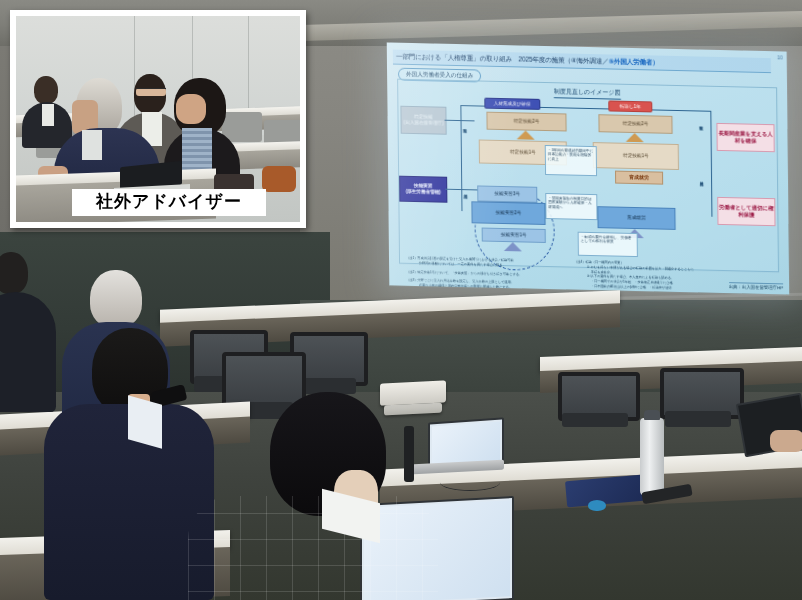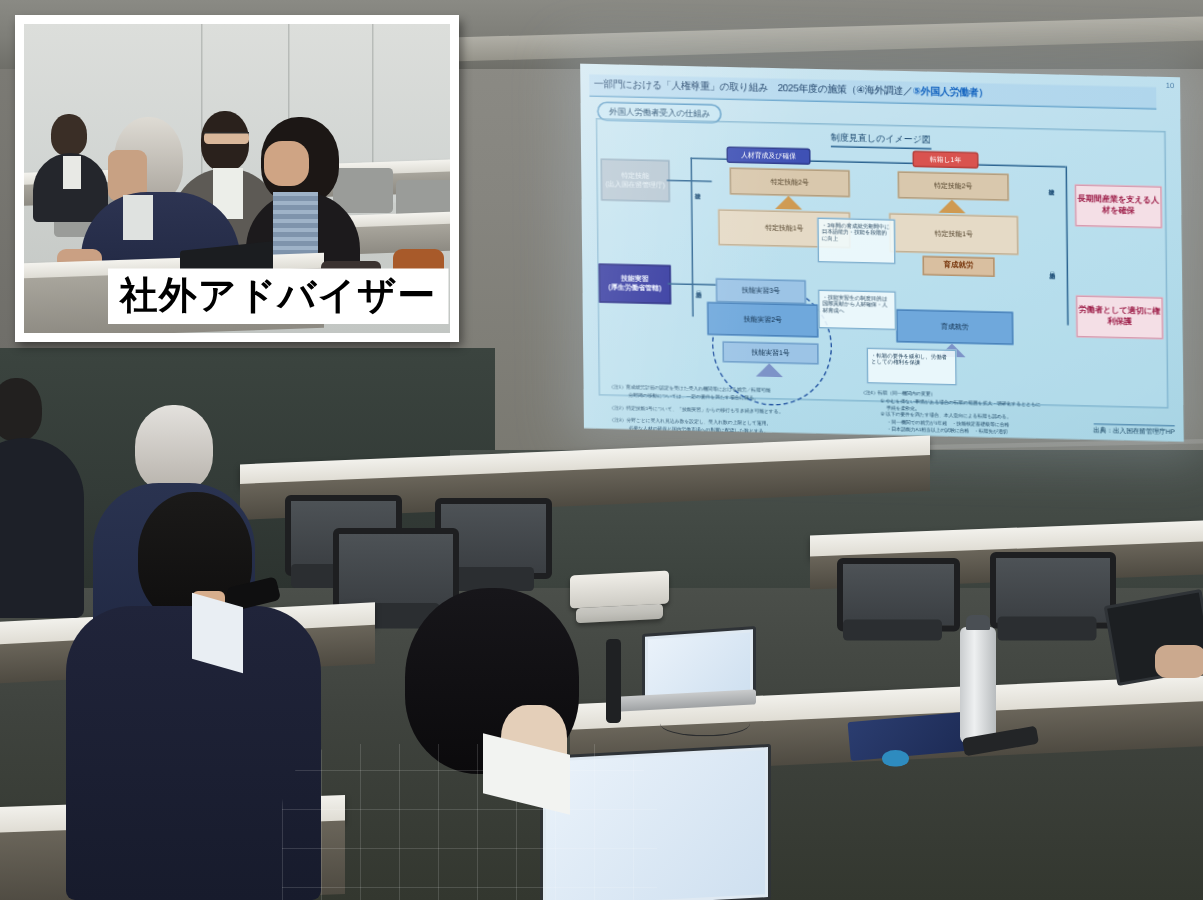--- a/index.html
+++ b/index.html
@@ -171,22 +171,22 @@
     background:linear-gradient(180deg,#dcdedb,#cfd3d1);}
   .ins-wall-seam{position:absolute;background:rgba(120,125,122,.35);width:1px;top:0;height:58%;}
   .ins-desk{position:absolute;background:linear-gradient(180deg,#f4f3ee,#dcdad2);
     box-shadow:0 2px 3px rgba(0,0,0,.25);}
   .ins-deskfront{position:absolute;background:linear-gradient(180deg,#a8a59c,#8d8a82);}
   .ins-chair{position:absolute;background:#9a9c99;border-radius:3px;}
   .ins-person{position:absolute;}
   .inset-caption{
     position:absolute;left:56px;bottom:6px;
     background:#fff;color:#000;
-    font-weight:bold;font-size:25px;letter-spacing:1px;
-    padding:1px 8px 3px;white-space:nowrap;
+    font-weight:bold;font-size:17px;letter-spacing:1px;
+    padding:1px 24px 3px;white-space:nowrap;
     font-family:"DejaVu Sans",sans-serif;
   }
 </style>
 </head>
 <body>
 
 <div id="stage">
 
   <div class="room">
     <div class="wall-left-upper"></div>

